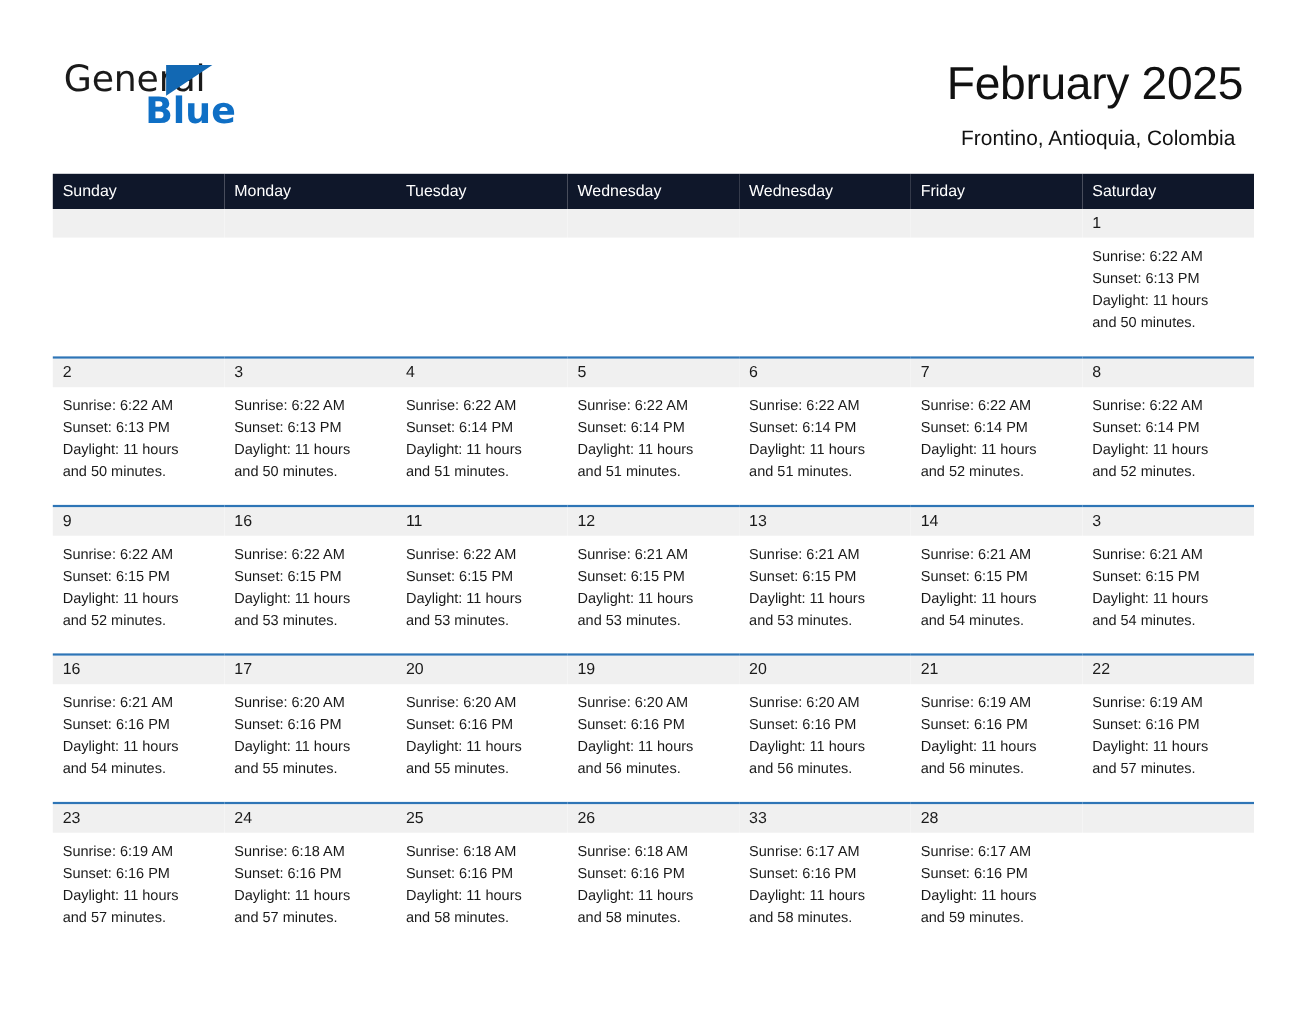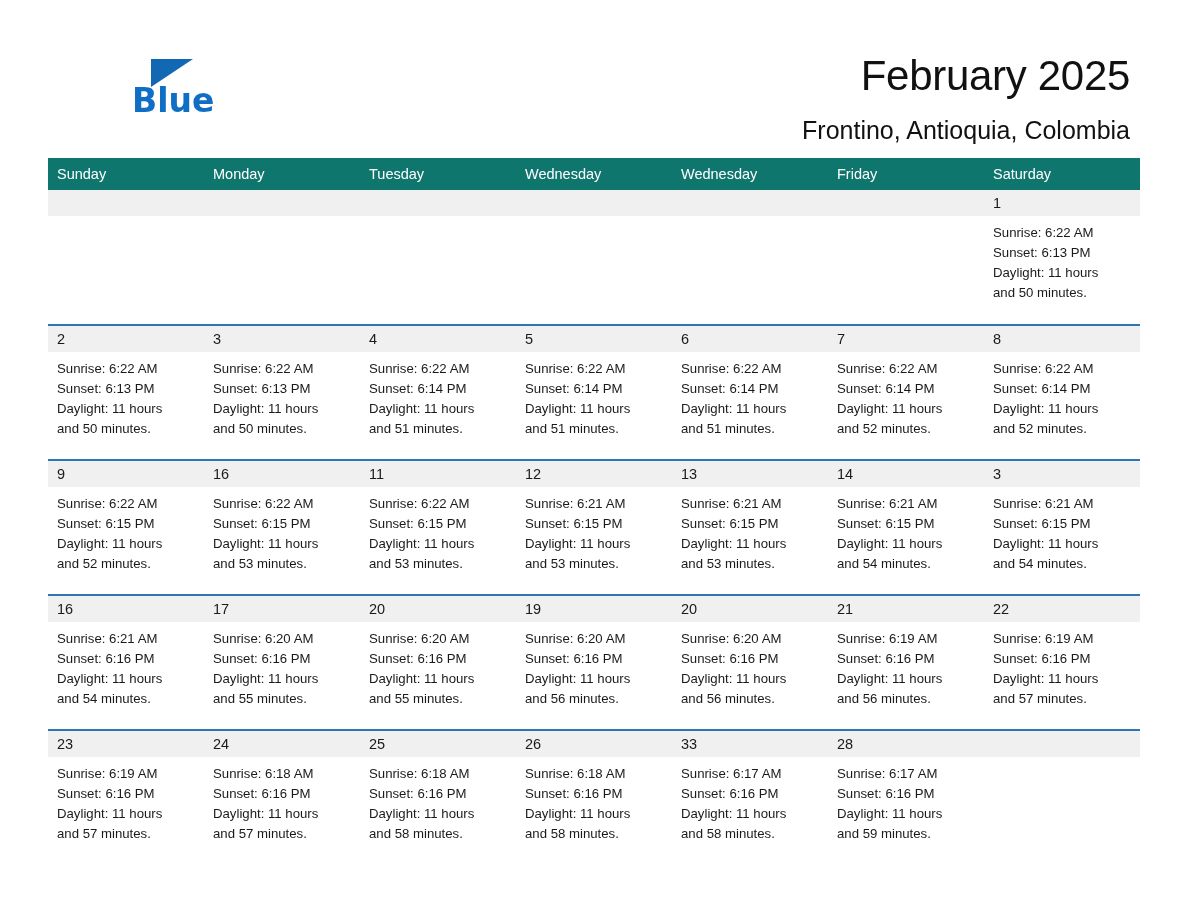--- a/index.html
+++ b/index.html
@@ -69,39 +69,39 @@
     right: 58px;
     top: 52px;
     font-size: 42px;
     font-weight: 400;
     color: #111111;
     letter-spacing: -0.3px;
     white-space: nowrap;
   }
   .subtitle {
     position: absolute;
-    right: 58px;
+    right: 65px;
     top: 116px;
-    font-size: 25px;
+    font-size: 19px;
     font-weight: 400;
     color: #111111;
     white-space: nowrap;
   }
 
   
   .calendar {
     position: absolute;
     left: 48px;
     top: 158px;
     width: 1092px;
     border-collapse: collapse;
     table-layout: fixed;
   }
   .calendar th {
-    background: #0f766e;
+    background: #0f172a;
     color: #ffffff;
     font-size: 14.5px;
     font-weight: 400;
     text-align: left;
     padding: 7px 0 8px 9px;
     height: 17px;
     box-sizing: content-box;
   }
   .calendar td {
     vertical-align: top;
@@ -136,20 +136,21 @@
   .details div { white-space: nowrap; }
 </style>
 </head>
 <body>
 
 <div class="page">
 
   <div class="header">
 
     <div class="logo">
+      <span class="logo-general">General</span>
       <span class="logo-triangle"></span>
       <span class="logo-blue">Blue</span>
     </div>
 
     <div class="title">February 2025</div>
     <div class="subtitle">Frontino, Antioquia, Colombia</div>
   </div>
 
   <table class="calendar">
     <thead>

